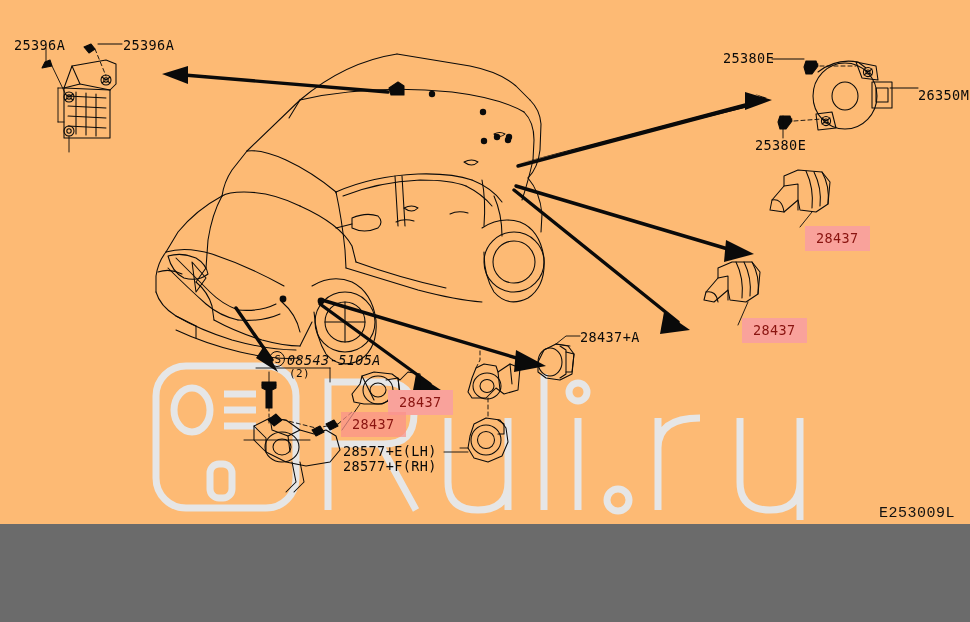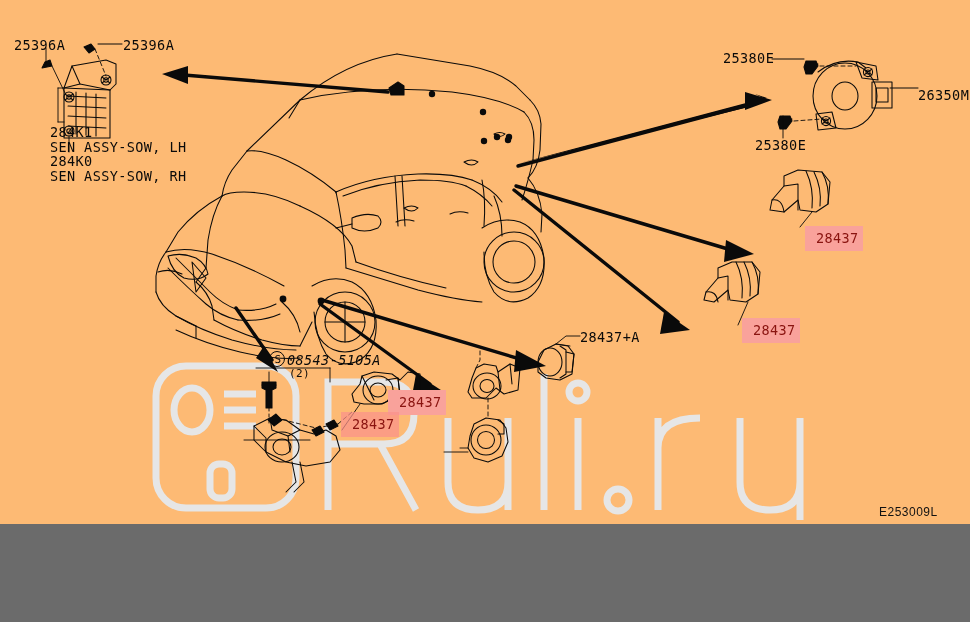--- a/index.html
+++ b/index.html
@@ -19,39 +19,39 @@
     white-space:pre;
     line-height:14.5px;
   }
   .lbl.small{font-size:11px;}
   .hl{
     position:absolute;
     white-space:pre;
     font-family:"DejaVu Sans Mono","Liberation Mono",monospace;
     font-size:13.5px;letter-spacing:0.4px;
     color:#8a1410;
-    padding:5px 4px 6px 11px;
+    padding:5px 11px 6px 11px;
     line-height:14px;
     text-align:center;
   }
   .hl.solid{background:#f9a29b;}
   .hl.trans{background:rgba(249,146,139,0.72);}
   #wm{
     position:absolute;left:148px;top:352px;width:720px;height:170px;
     pointer-events:none;
   }
   #wm svg{width:100%;height:100%;}
   #bottombar{
     position:absolute;left:0;top:524px;width:970px;height:98px;
     background:#6b6b6b;
   }
   #drawno{
     position:absolute;left:879px;top:505px;
-    font-family:Liberation Sans, sans-serif;
-    font-size:12px;color:#111;letter-spacing:0.5px;
+    font-family:Liberation Mono, monospace;
+    font-size:15px;color:#111;letter-spacing:0.5px;
   }
 </style>
 </head>
 <body>
 
 <div id="stage">
 
   <div id="wm">
     <svg viewBox="0 0 720 170" preserveAspectRatio="none">
       <g fill="none" stroke="#e6e6e6" stroke-width="7">
@@ -322,33 +322,31 @@
       <ellipse cx="550" cy="362" rx="12" ry="14"></ellipse>
       <path d="M560 346 L566 350 L566 374 L560 378"></path>
       <path d="M566 352 L574 354 L572 372 L566 372"></path>
       <path d="M556 344 L570 346" stroke-width="0.9"></path>
       <path d="M556 344 L566 336 L580 336" stroke-width="0.9"></path>
     </g>
   </svg>
 
   <div class="lbl" style="left:14px;top:38px;">25396A</div>
   <div class="lbl" style="left:123px;top:38px;">25396A</div>
-  <div class="lbl" style="left:50px;top:125px;">284K1
-SEN ASSY-SOW, LH
-284K0
-SEN ASSY-SOW, RH</div>
 
   <div class="lbl" style="left:723px;top:51px;">25380E</div>
   <div class="lbl" style="left:755px;top:138px;">25380E</div>
   <div class="lbl" style="left:918px;top:80px;margin-top:8px;">26350M</div>
 
   <div class="lbl" style="left:287px;top:353px;font-style:italic;">08543-5105A</div>
   <div class="lbl small" style="left:289px;top:367px;">(2)</div>
   <div class="lbl small" style="left:273px;top:353px;width:10px;text-align:center;">S</div>
 
+  <div class="lbl" style="left:343px;top:444px;">28577+E(LH)
+28577+F(RH)</div>
   <div class="lbl" style="left:580px;top:330px;text-align:right;">28437+A</div>
 
   <div class="hl solid" style="left:805px;top:226px;">28437</div>
   <div class="hl solid" style="left:742px;top:318px;">28437</div>
   <div class="hl solid" style="left:388px;top:390px;">28437</div>
   <div class="hl trans" style="left:341px;top:412px;">28437</div>
 
   <div id="drawno">E253009L</div>
 
   <div id="bottombar">

